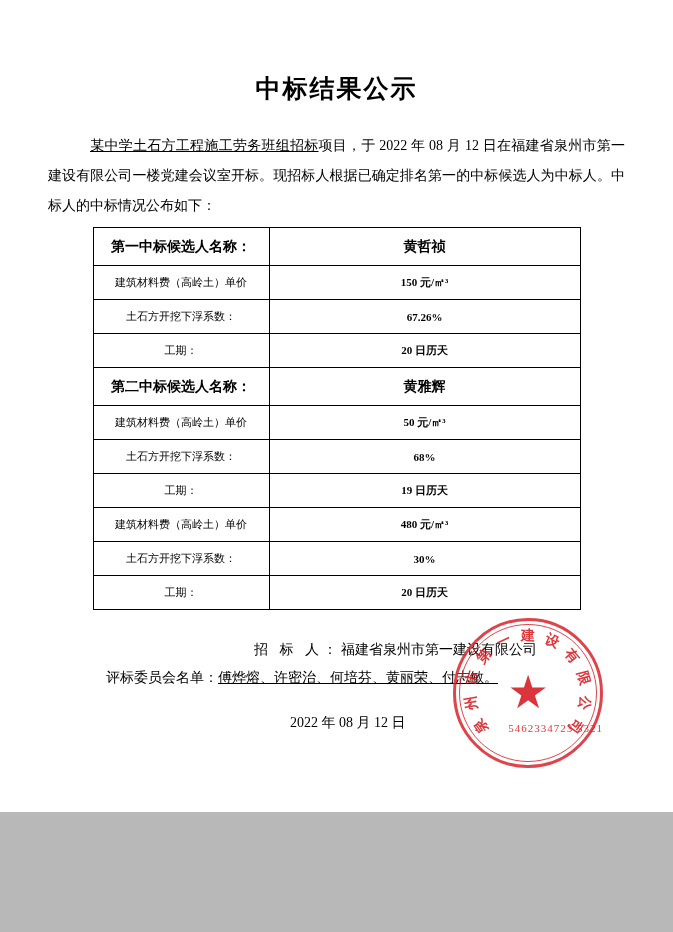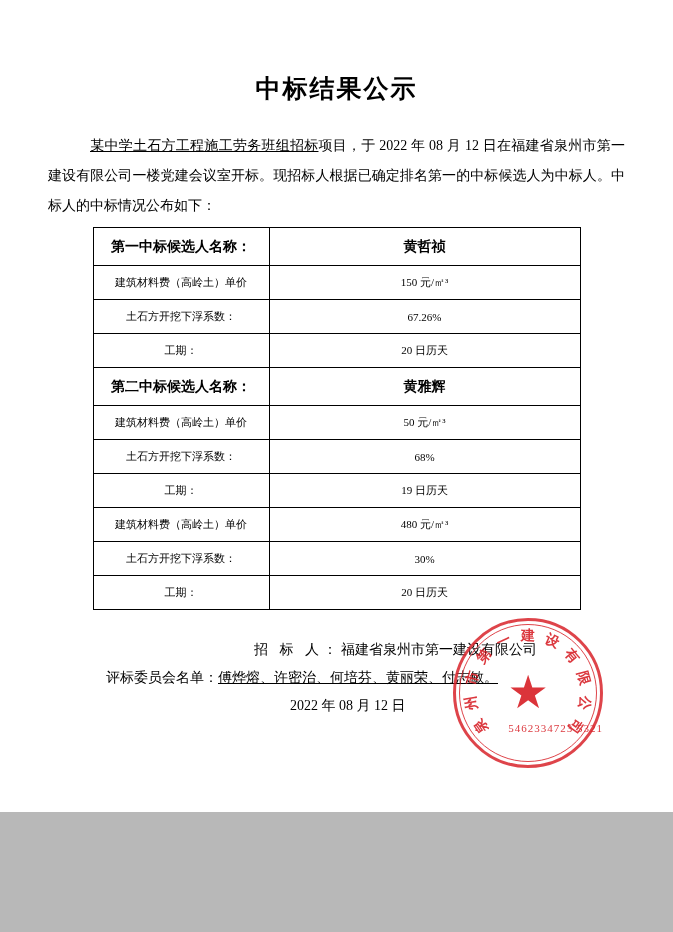--- a/index.html
+++ b/index.html
@@ -63,20 +63,21 @@
     text-align: center;
     vertical-align: middle;
     padding: 2px 4px;
     box-sizing: border-box;
   }
   td.label-cell {
     width: 176px;
   }
   td.value-cell {
     width: 311px;
+    font-weight: bold;
   }
   tr.header-row td {
     font-weight: bold;
     font-size: 14px;
     height: 38px;
   }
   .footer {
     margin-top: 26px;
     position: relative;
   }
@@ -89,20 +90,21 @@
     z-index: 1;
   }
   .footer-line .lbl-spaced {
     letter-spacing: 4px;
   }
   .footer-line.right-ind {
     padding-left: 206px;
   }
   .footer-line.date-ind {
     padding-left: 242px;
+    margin-top: 17px;
   }
   .seal {
     position: absolute;
     left: 405px;
     top: -18px;
     width: 150px;
     height: 150px;
     z-index: 3;
     pointer-events: none;
   }

